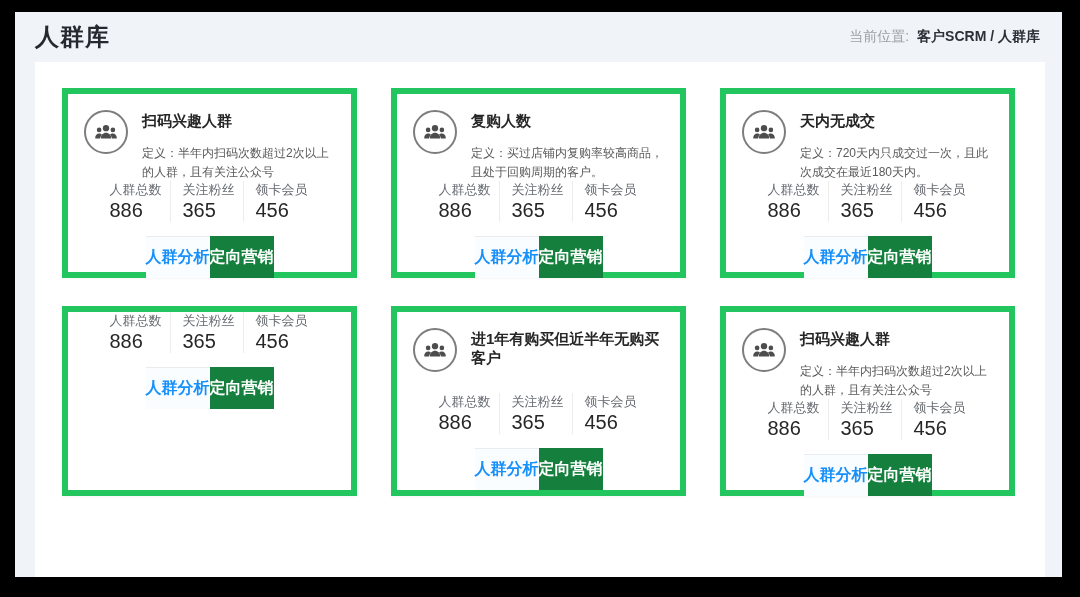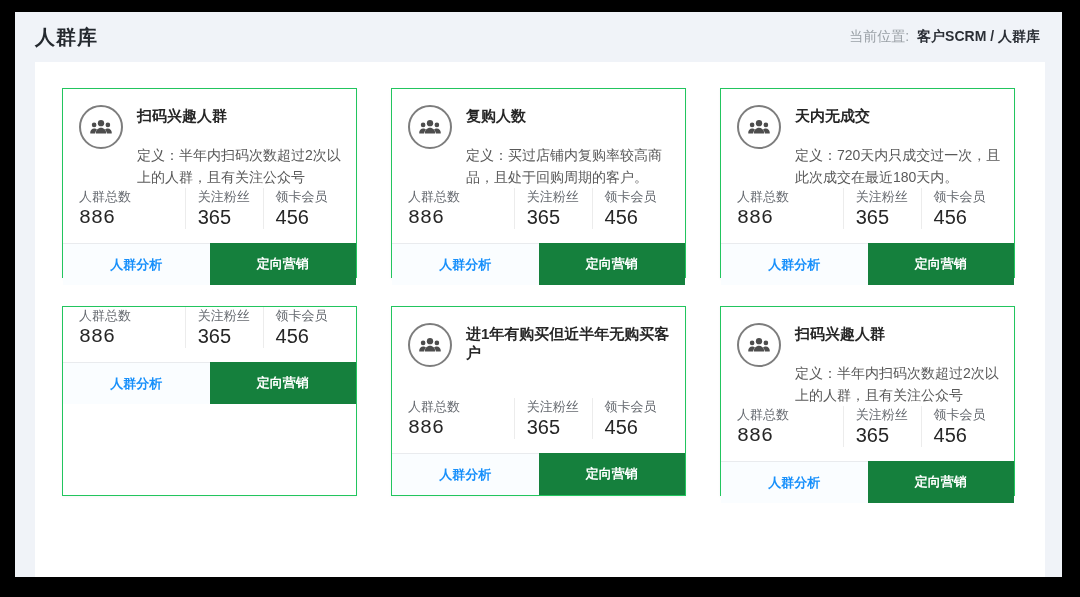--- a/index.html
+++ b/index.html
@@ -19,21 +19,21 @@
   
   .header {
     height: 50px;
     flex: 0 0 50px;
     display: flex;
     align-items: center;
     justify-content: space-between;
     padding: 0 22px 0 20px;
   }
   .page-title {
-    font-size: 20px;
+    font-size: 24px;
     font-weight: bold;
     color: #24292f;
     letter-spacing: 1px;
   }
   .breadcrumb { font-size: 14px; }
   .breadcrumb .crumb-prefix { color: #9aa0a6; margin-right: 4px; }
   .breadcrumb .crumb-path { color: #2b2f36; font-weight: bold; }
   
   .panel {
     flex: 1;
@@ -43,25 +43,26 @@
   }
   .cards-grid {
     display: grid;
     grid-template-columns: 1fr 1fr 1fr;
     column-gap: 34px;
     row-gap: 28px;
   }
   
   .card {
     background: #fff;
-    border: 1px solid #22c55e;
+    border: 6px solid #22c55e;
     box-shadow: 0 1px 3px rgba(0,0,0,0.04);
     height: 190px;
     display: flex;
     flex-direction: column;
+    align-items: center;
   }
   .card-head {
     display: flex;
     padding: 13px 12px 0 16px;
     flex: 1;
   }
   .icon-circle {
     flex: 0 0 44px;
     width: 44px; height: 44px;
     border: 2px solid #7d7d7d;
@@ -73,47 +74,47 @@
   }
   .icon-circle svg { width: 28px; height: 28px; fill: #4d4d4d; }
   .card-head-text { margin-left: 14px; }
   .card-title {
     font-size: 15px;
     font-weight: bold;
     color: #262626;
     padding-top: 5px;
   }
   .card-def {
-    font-size: 14px;
+    font-size: 12px;
     color: #595959;
     line-height: 1.55;
-    margin-top: 19px;
+    margin-top: 13px;
   }
   
   .stats {
     display: flex;
     padding: 0 10px 14px 16px;
   }
   .stat { padding-right: 8px; }
-  .stat-wide { flex: 1.72; font-family: Liberation Mono, monospace; }
+  .stat-wide { flex: 1.72; }
   .stat-mid  { flex: 1;    border-left: 1px solid #ececec; padding-left: 12px; }
   .stat-last { flex: 1.1;  border-left: 1px solid #ececec; padding-left: 12px; }
   .stat-label { font-size: 13px; color: #666a70; white-space: nowrap; }
   .stat-value { font-size: 20px; color: #262626; margin-top: 0; }
   
   .card-actions {
     display: flex;
     height: 42px;
     flex: 0 0 42px;
   }
   .card-actions button {
     flex: 1;
     border: none;
     font-family: inherit;
-    font-size: 13px;
+    font-size: 16px;
     font-weight: bold;
     cursor: pointer;
   }
   .btn-analyze {
     background: #fafdff;
     color: #1890fb;
     border-top: 1px solid #e9ebee !important;
   }
   .btn-market {
     background: #15803d;

